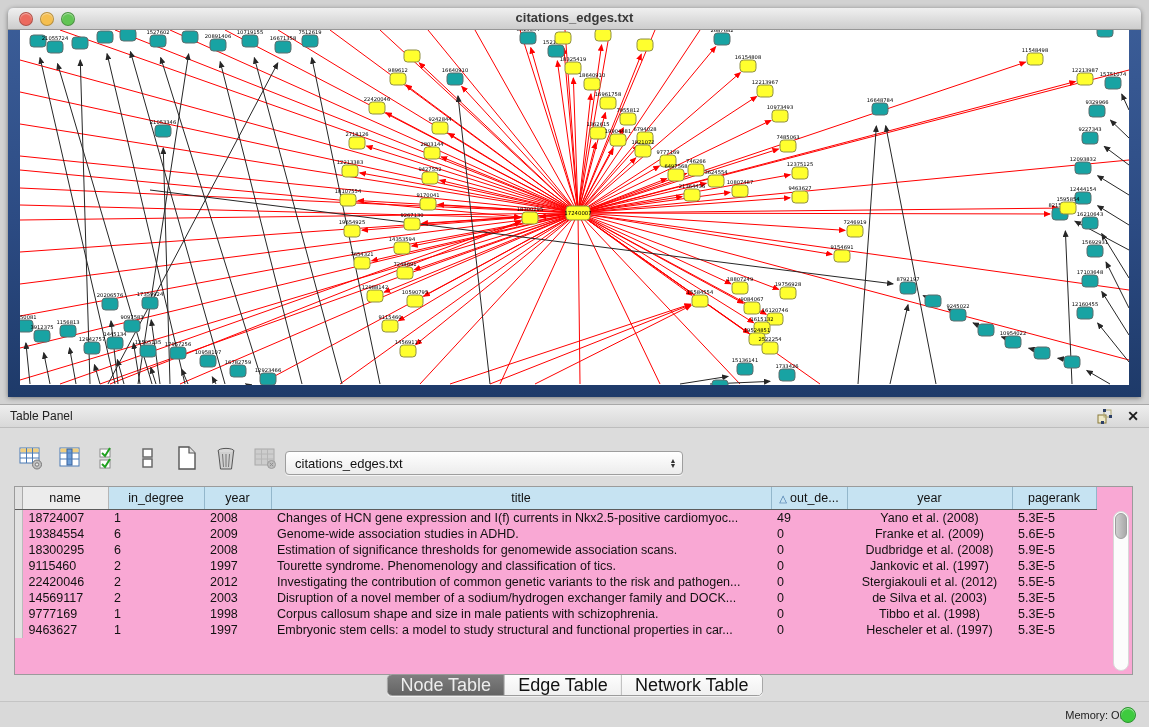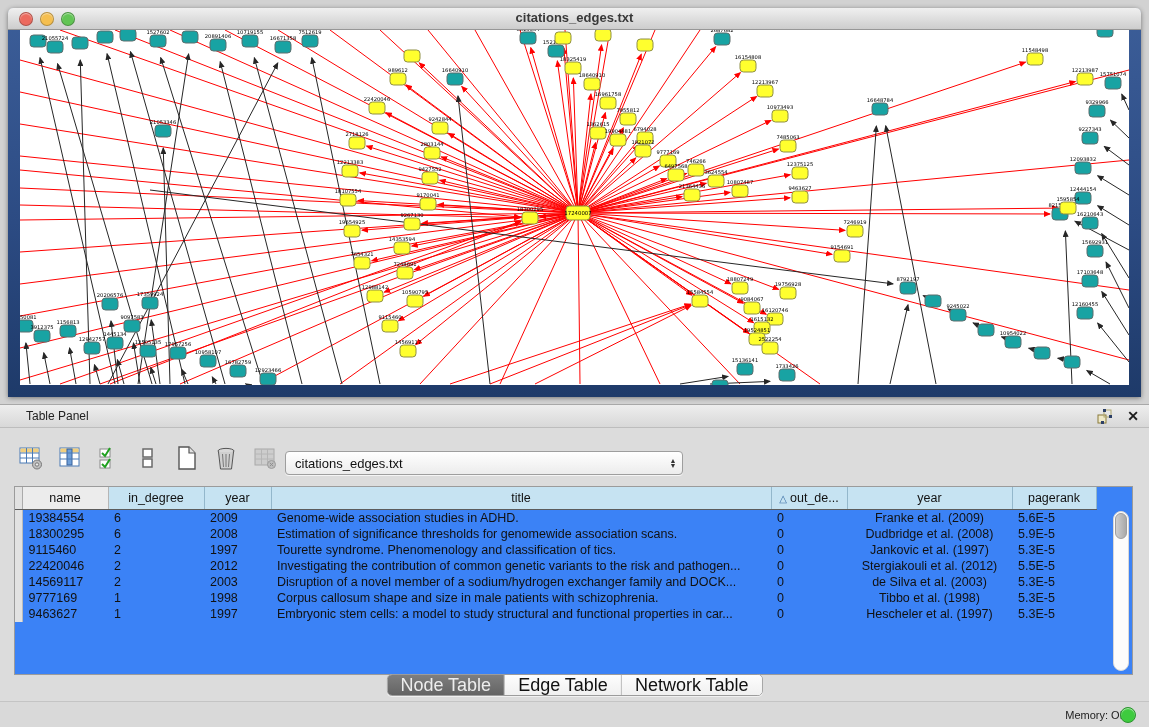--- a/index.html
+++ b/index.html
@@ -11,34 +11,34 @@
   .traffic{position:absolute;top:4px;left:11px;display:flex;gap:7px}
   .light{width:12px;height:12px;border-radius:50%;border:0.5px solid rgba(0,0,0,.25);box-shadow:inset 0 1px 1px rgba(255,255,255,.5)}
   .light.red{background:#ec6a5e}.light.yellow{background:#f5bf4f}.light.green{background:#61c554}
   .title-text{text-align:center;font-size:13px;font-weight:700;color:#393939;line-height:20px}
   .net-canvas{position:absolute;left:12px;right:12px;top:22px;bottom:12px;background:#fff;overflow:hidden}
   .net-canvas svg{position:absolute;left:0;top:0}
 
   
   .table-panel{position:absolute;left:0;top:404px;width:1149px;height:323px;background:#dcdcdc;border-top:1px solid #a8a8a8}
   .panel-header{height:22px;background:linear-gradient(#eeeeee,#d8d8d8);border-bottom:1px solid #bdbdbd;position:relative}
-  .panel-title{font-size:12px;color:#222;padding-left:26px;line-height:22px}
+  .panel-title{font-size:12px;color:#222;padding-left:10px;line-height:22px}
   .panel-header-icons{position:absolute;right:10px;top:1px;display:flex;gap:14px;align-items:center;height:20px}
   .close-x{font-size:14px;font-weight:700;color:#1c1c1c;line-height:20px;cursor:default}
 
   .toolbar{position:absolute;left:18px;top:40px;display:flex;gap:13px;align-items:center}
   .tb-icon{width:26px;height:26px;display:inline-block}
   .fx-label{font-size:14px;font-style:italic;font-weight:700;color:#222;letter-spacing:-1px}
 
   .combo{position:absolute;left:285px;top:46px;width:396px;height:22px;border:1px solid #9e9e9e;border-radius:4px;background:linear-gradient(#ffffff,#ececec);box-shadow:0 1px 0 rgba(255,255,255,.7);display:flex;align-items:center}
   .combo-text{font-size:13px;color:#111;padding-left:9px;flex:1}
   .combo-arrows{display:flex;flex-direction:column;align-items:center;justify-content:center;width:18px;height:100%;color:#333}
   .combo-arrows span{font-size:7px;line-height:5px}
 
-  .table-wrap{position:absolute;left:14px;top:81px;width:1117px;height:187px;border:1px solid #9b9b9b;background:#3b82f6;overflow:hidden}
+  .table-wrap{position:absolute;left:14px;top:81px;width:1117px;height:187px;border:1px solid #9b9b9b;background:#f9a8d4;overflow:hidden}
   table.data{border-collapse:collapse;table-layout:fixed;width:1081px;font-size:12.5px;color:#111}
   table.data th{height:22px;font-weight:400;font-size:12.5px;background:#c6e3f2;border-right:1px solid #93b7cb;border-bottom:1px solid #5c5c5c;text-align:center;padding:0;overflow:hidden;white-space:nowrap}
   table.data th.gutter{background:#e2e2e2;border-right:1px solid #aaa}
   table.data th.name-h{background:#ececec;border-right:1px solid #b5b5b5}
   table.data td{height:16px;padding:0 0 0 6px;white-space:nowrap;overflow:hidden;border:none}
   table.data td.gutter{background:#e2e2e2;border-right:1px solid #bbb;padding:0}
   table.data td.c-short{text-align:center;padding:0}
   .sort-tri{color:#3b6ea5;font-size:10px;margin-right:3px}
   .vscroll{position:absolute;right:3px;top:24px;bottom:3px;width:14px;background:#fcfcfc;border:1px solid #d8d8d8;border-radius:8px}
   .vthumb{margin:1px;height:24px;background:linear-gradient(90deg,#cfcfcf,#a9a9a9);border-radius:7px;border:1px solid #9e9e9e}
@@ -547,20 +547,30 @@
             <th>year</th>
             <th>title</th>
             <th><span class="sort-tri">△</span>out_de...</th>
             <th>year</th>
             <th>pagerank</th>
           </tr>
         </thead>
       <tbody id="table-body">
           <tr>
             <td class="gutter"></td>
+            <td>18724007</td>
+            <td>1</td>
+            <td>2008</td>
+            <td>Changes of HCN gene expression and I(f) currents in Nkx2.5-positive cardiomyoc...</td>
+            <td>49</td>
+            <td class="c-short">Yano et al. (2008)</td>
+            <td>5.3E-5</td>
+          </tr>
+          <tr>
+            <td class="gutter"></td>
             <td>19384554</td>
             <td>6</td>
             <td>2009</td>
             <td>Genome-wide association studies in ADHD.</td>
             <td>0</td>
             <td class="c-short">Franke et al. (2009)</td>
             <td>5.6E-5</td>
           </tr>
           <tr>
             <td class="gutter"></td>

